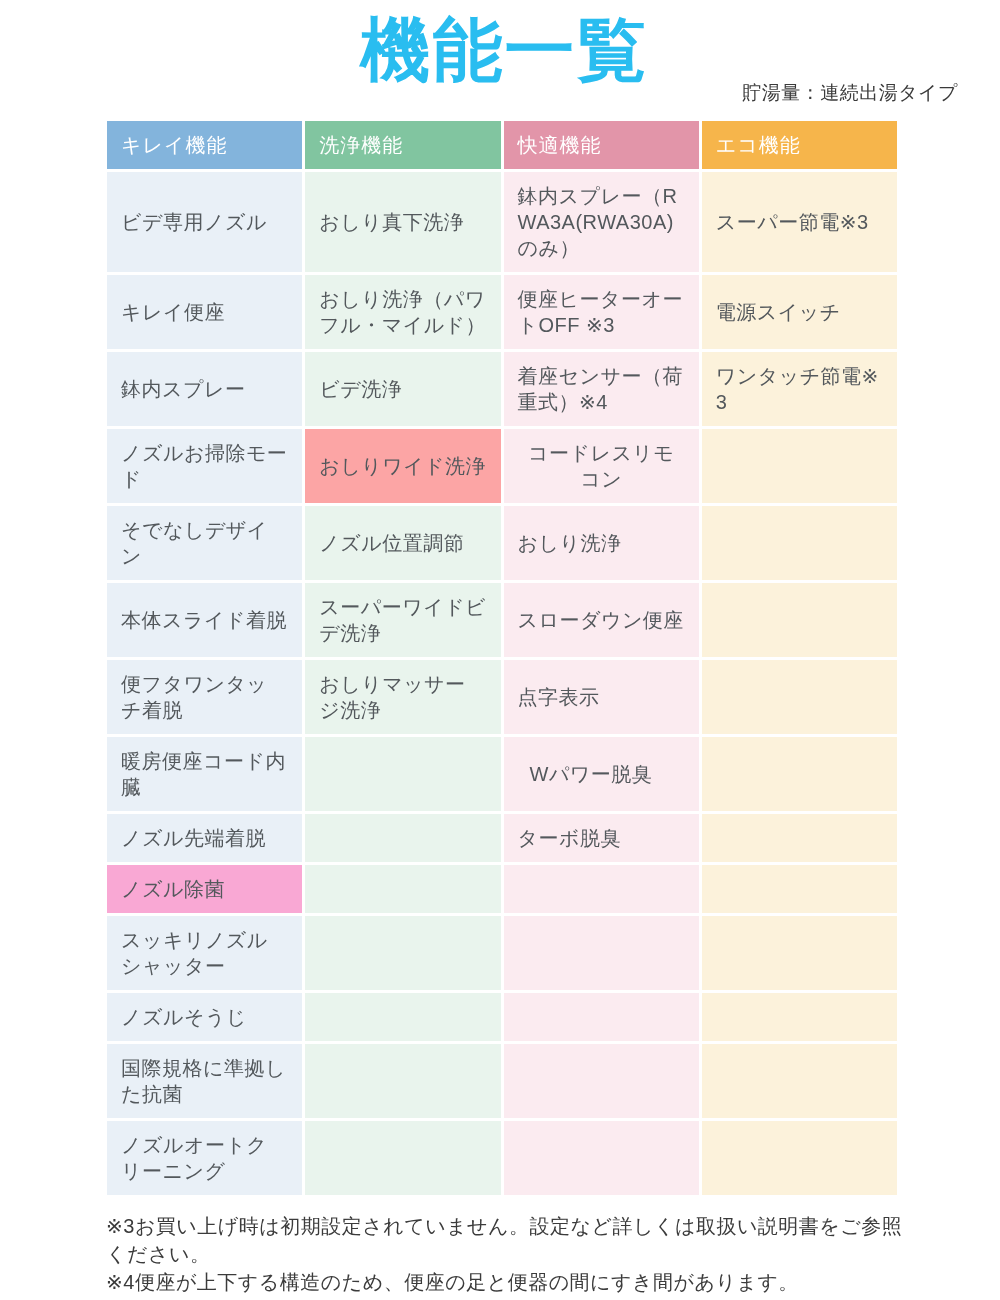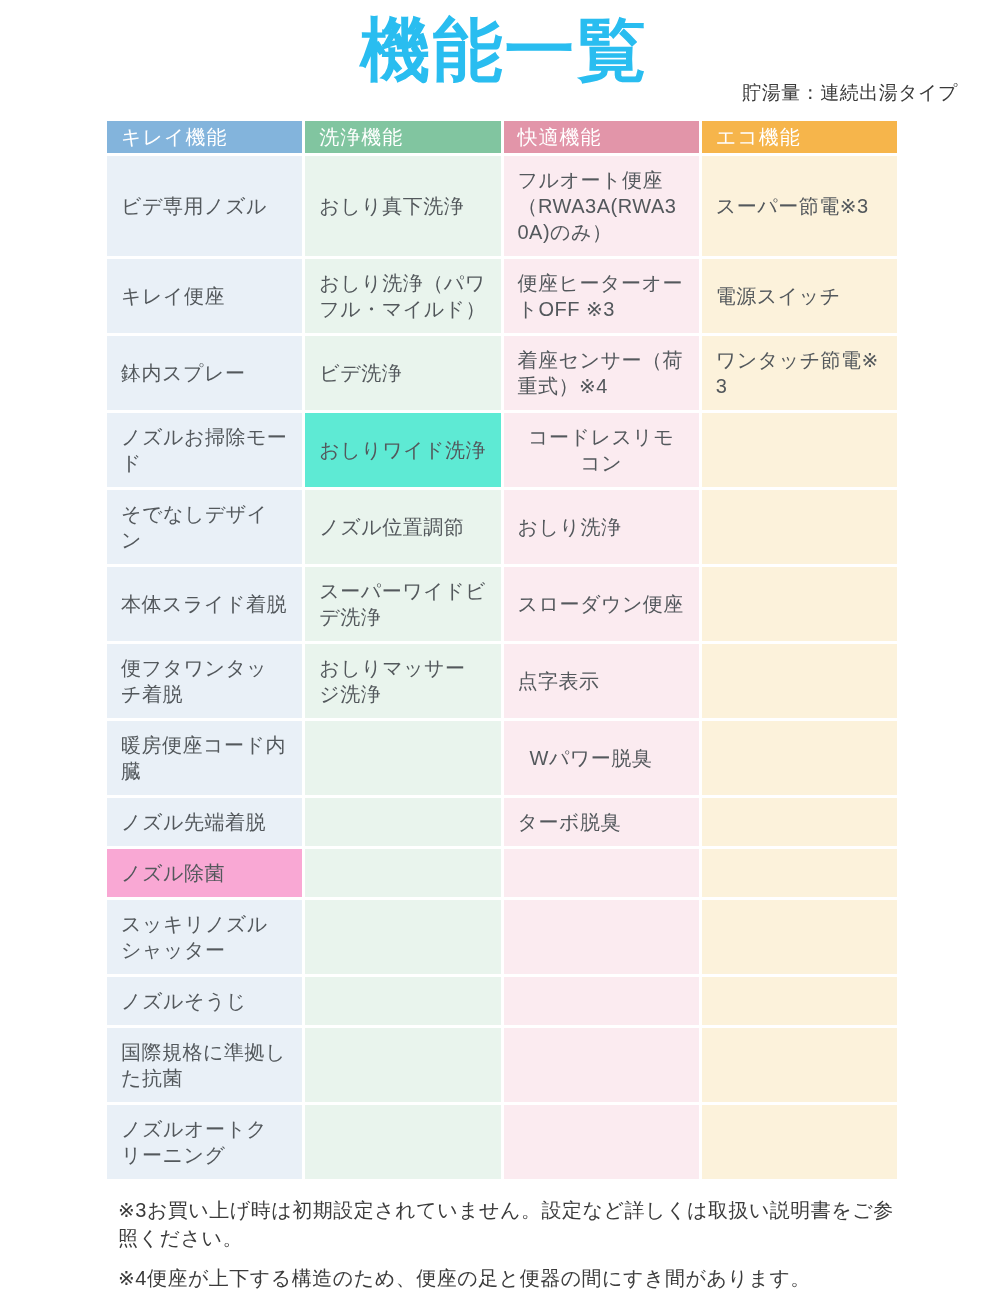--- a/index.html
+++ b/index.html
@@ -40,21 +40,21 @@
     border-spacing: 3px;
     table-layout: fixed;
     width: 796px;
     margin: 30px 0 0 104px;
   }
   table.feature-table th {
     font-size: 20px;
     font-weight: normal;
     color: #ffffff;
     text-align: left;
-    padding: 4px 14px;
+    padding: 12px 14px;
     line-height: 24px;
     letter-spacing: 1px;
   }
   table.feature-table td {
     font-size: 20px;
     color: #53585c;
     text-align: left;
     vertical-align: middle;
     padding: 11px 14px;
     line-height: 26px;
@@ -64,21 +64,21 @@
   }
   .footnotes {
     margin: 14px 0 0 106px;
     width: 806px;
     font-size: 20px;
     line-height: 28px;
     color: #3b3b3b;
     letter-spacing: 0.5px;
   }
   .footnotes p {
-    margin: 12px;
+    margin: 0;
     word-break: break-all;
   }
 </style>
 </head>
 <body>
 
 <div class="page">
 
   <h1 class="page-title" style="color: rgb(41, 189, 240);">機能一覧</h1>
 
@@ -90,38 +90,38 @@
           <th style="background: rgb(131, 180, 220);">キレイ機能</th>
           <th style="background: rgb(129, 197, 160);">洗浄機能</th>
           <th style="background: rgb(226, 149, 169);">快適機能</th>
           <th style="background: rgb(246, 181, 75);">エコ機能</th>
         </tr>
     </thead>
     <tbody>
         <tr>
           <td style="background: rgb(233, 240, 247);">ビデ専用ノズル</td>
           <td style="background: rgb(233, 244, 237);">おしり真下洗浄</td>
-          <td style="background: rgb(251, 235, 240);">フルオート便座（RWA3A(RWA30A)のみ）</td>
+          <td style="background: rgb(251, 235, 240);">鉢内スプレー（RWA3A(RWA30A)のみ）</td>
           <td style="background: rgb(252, 242, 219);">スーパー節電※3</td>
         </tr>
         <tr>
           <td style="background: rgb(233, 240, 247);">キレイ便座</td>
           <td style="background: rgb(233, 244, 237);">おしり洗浄（パワフル・マイルド）</td>
           <td style="background: rgb(251, 235, 240);">便座ヒーターオートOFF ※3</td>
           <td style="background: rgb(252, 242, 219);">電源スイッチ</td>
         </tr>
         <tr>
           <td style="background: rgb(233, 240, 247);">鉢内スプレー</td>
           <td style="background: rgb(233, 244, 237);">ビデ洗浄</td>
           <td style="background: rgb(251, 235, 240);">着座センサー（荷重式）※4</td>
           <td style="background: rgb(252, 242, 219);">ワンタッチ節電※3</td>
         </tr>
         <tr>
           <td style="background: rgb(233, 240, 247);">ノズルお掃除モード</td>
-          <td style="background: #5eead4;">おしりワイド洗浄</td>
+          <td style="background: #fca5a5;">おしりワイド洗浄</td>
           <td style="background: rgb(251, 235, 240); text-align: center;">コードレスリモコン</td>
           <td style="background: rgb(252, 242, 219);"></td>
         </tr>
         <tr>
           <td style="background: rgb(233, 240, 247);">そでなしデザイン</td>
           <td style="background: rgb(233, 244, 237);">ノズル位置調節</td>
           <td style="background: rgb(251, 235, 240);">おしり洗浄</td>
           <td style="background: rgb(252, 242, 219);"></td>
         </tr>
         <tr>

